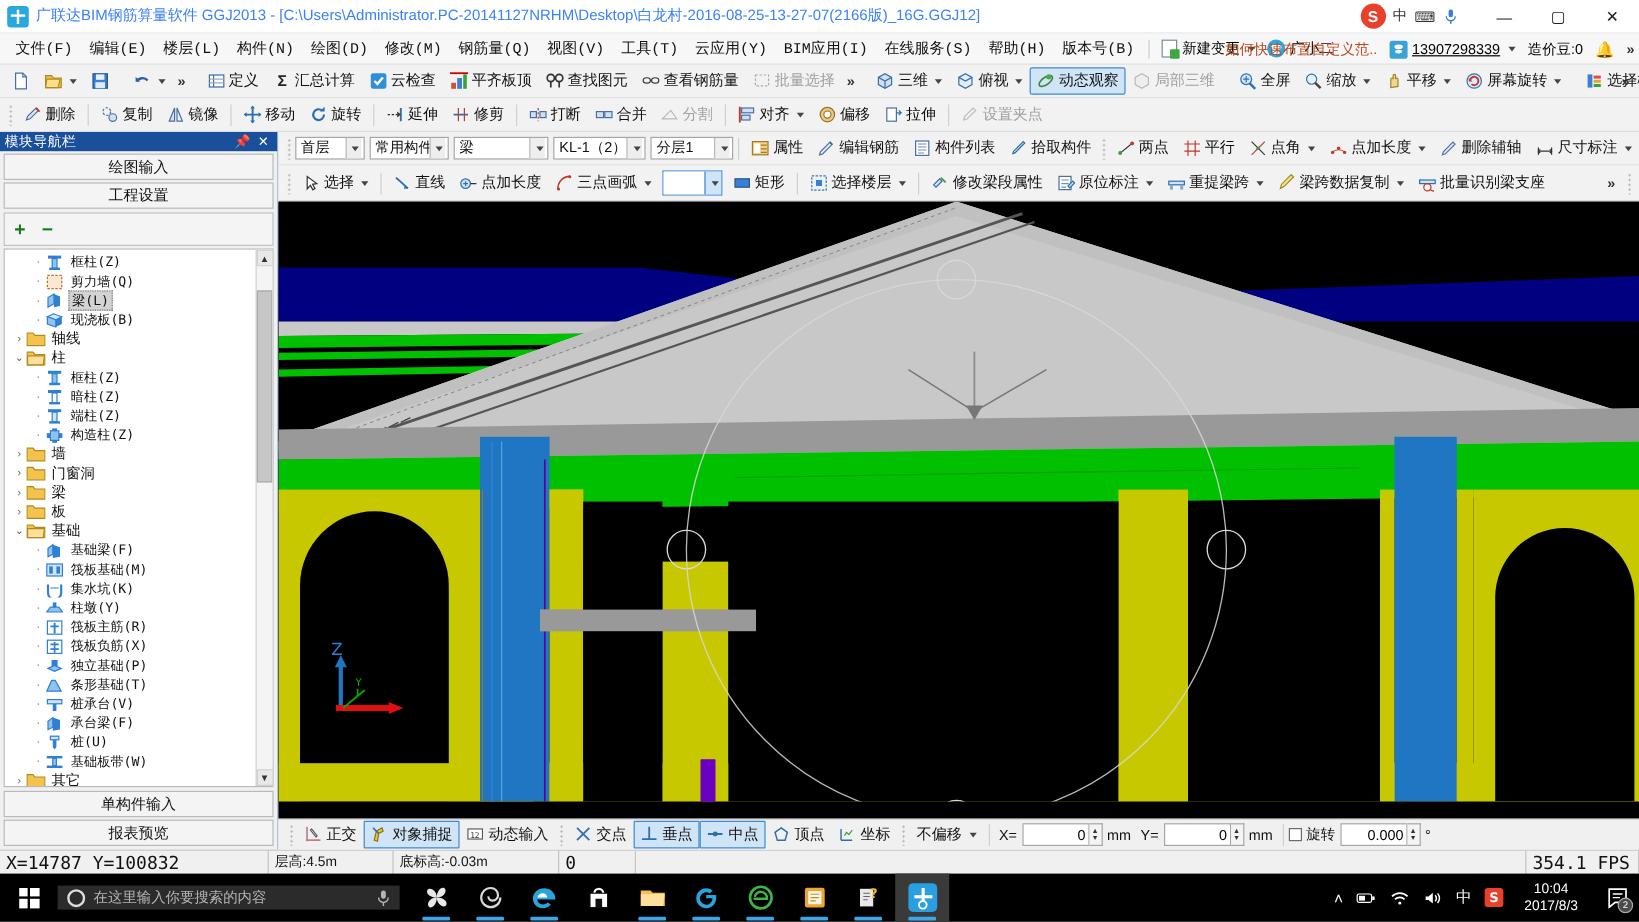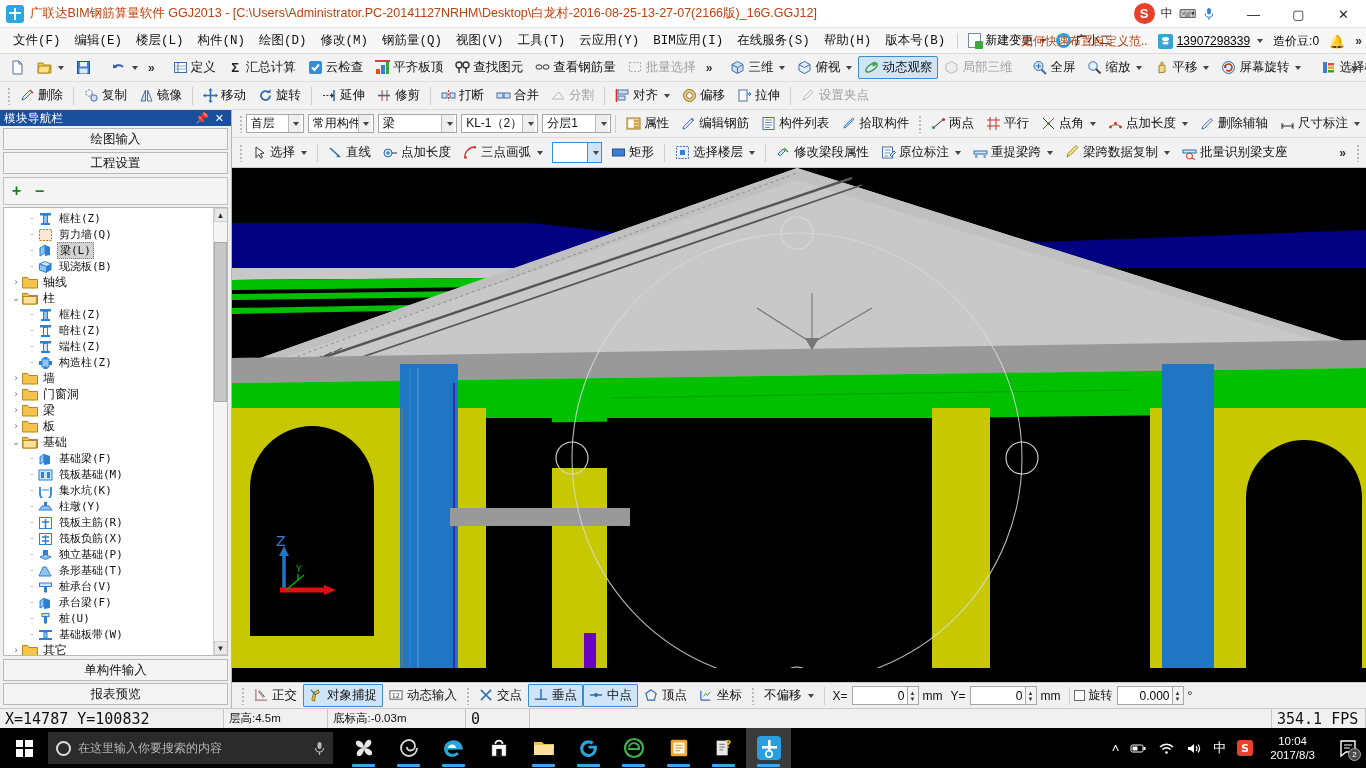--- a/index.html
+++ b/index.html
@@ -17,21 +17,21 @@
   .titlebar {
     height:28px; background:#ffffff; display:flex; align-items:center;
     border-bottom:1px solid #e3e3e3; position:relative;
   }
   .tb-icon {
     width:18px; height:18px; margin-left:6px; margin-right:6px; border-radius:3px;
     background:#29a8e0; position:relative; flex:none;
   }
   .tb-icon::before{ content:""; position:absolute; left:8px; top:3px; width:2px; height:12px; background:#fff;}
   .tb-icon::after{ content:""; position:absolute; left:3px; top:7px; width:12px; height:2px; background:#fff;}
-  .tb-title { font-size:12.5px; color:#c2410c; white-space:nowrap; }
+  .tb-title { font-size:12.5px; color:#3b82f6; white-space:nowrap; }
   .tb-right { position:absolute; right:0; top:0; height:28px; display:flex; align-items:stretch; }
   .tb-btn { width:45px; display:flex; align-items:center; justify-content:center; color:#222; font-size:13px; }
   .tb-sogou{ position:absolute; right:150px; top:3px; display:flex; align-items:center; gap:6px;}
   .sg-logo{ width:21px;height:21px;border-radius:50%;background:#e8402a;color:#fff;font-weight:bold;
             font-size:13px;display:flex;align-items:center;justify-content:center;}
   .sg-item{ font-size:12px;color:#333;}
   .sg-mic{ width:14px;height:14px;}
 
   
   .menubar { height:26px; background:#f7f7f7; display:flex; align-items:center;
@@ -142,21 +142,21 @@
   .st-cell{ border-right:1px solid #c4c4c4; display:flex; align-items:center; padding:0 5px;
             font-family:"DejaVu Sans Mono", monospace; font-size:15px;}
   .st-cell.cn{font-family:"Liberation Sans",sans-serif;font-size:11.5px;}
   .st-grow{flex:1;}
 
   
   .taskbar{ height:40px; background:#000000; display:flex; align-items:center; position:relative;}
   .tb-start{ width:48px;height:40px;display:flex;align-items:center;justify-content:center;}
   .winlogo{ width:17px;height:17px; display:grid; grid-template-columns:1fr 1fr; grid-template-rows:1fr 1fr; gap:2px;}
   .winlogo i{background:#fff;display:block;}
-  .searchbox{ width:285px;height:32px;background:#2b2b2b;display:flex;align-items:center;gap:7px;padding:0 8px;}
+  .searchbox{ width:285px;height:20px;background:#2b2b2b;display:flex;align-items:center;gap:7px;padding:0 8px;}
   .srch-circle{width:15px;height:15px;border:2px solid #ddd;border-radius:50%;flex:none;}
   .srch-text{color:#b6b6b6;font-size:12px;flex:1;}
   .mic{width:11px;height:15px;}
   .tb-apps{ display:flex; align-items:center; gap:0; margin-left:8px;}
   .tapp{ width:45px;height:40px;display:flex;align-items:center;justify-content:center;position:relative;}
   .tapp.run::after{content:"";position:absolute;bottom:1px;left:11px;width:23px;height:3px;background:#3ba7e8;border-radius:1px;}
   .tapp.active{background:#3a3a3a;}
   .tray{ position:absolute; right:0; top:0; height:40px; display:flex; align-items:center; gap:11px; padding-right:2px;}
   .tray-ico{color:#fff;font-size:13px;display:flex;align-items:center;}
   .clock{color:#fff;font-size:11.5px;line-height:14px;text-align:center;padding:0 6px;}

